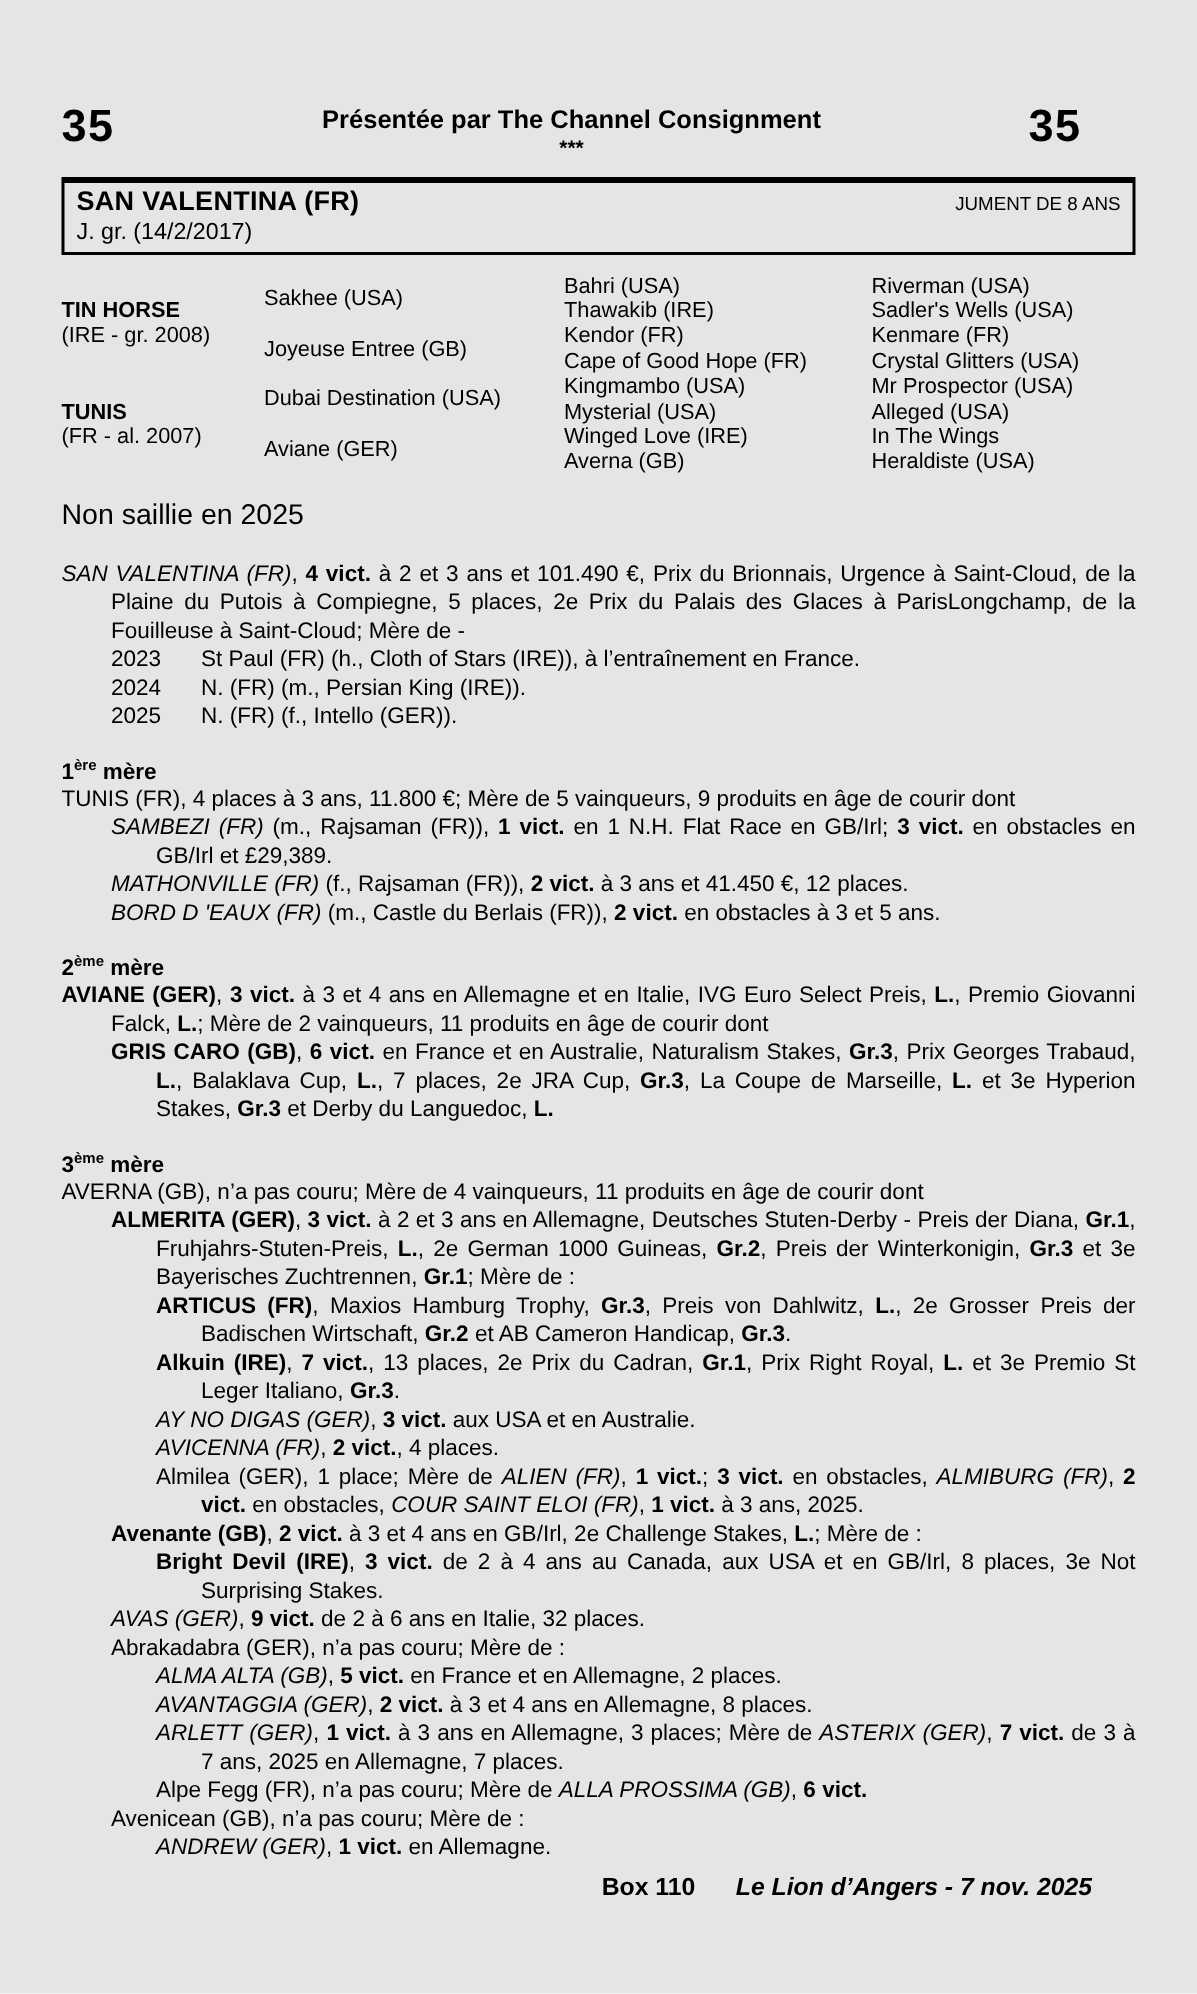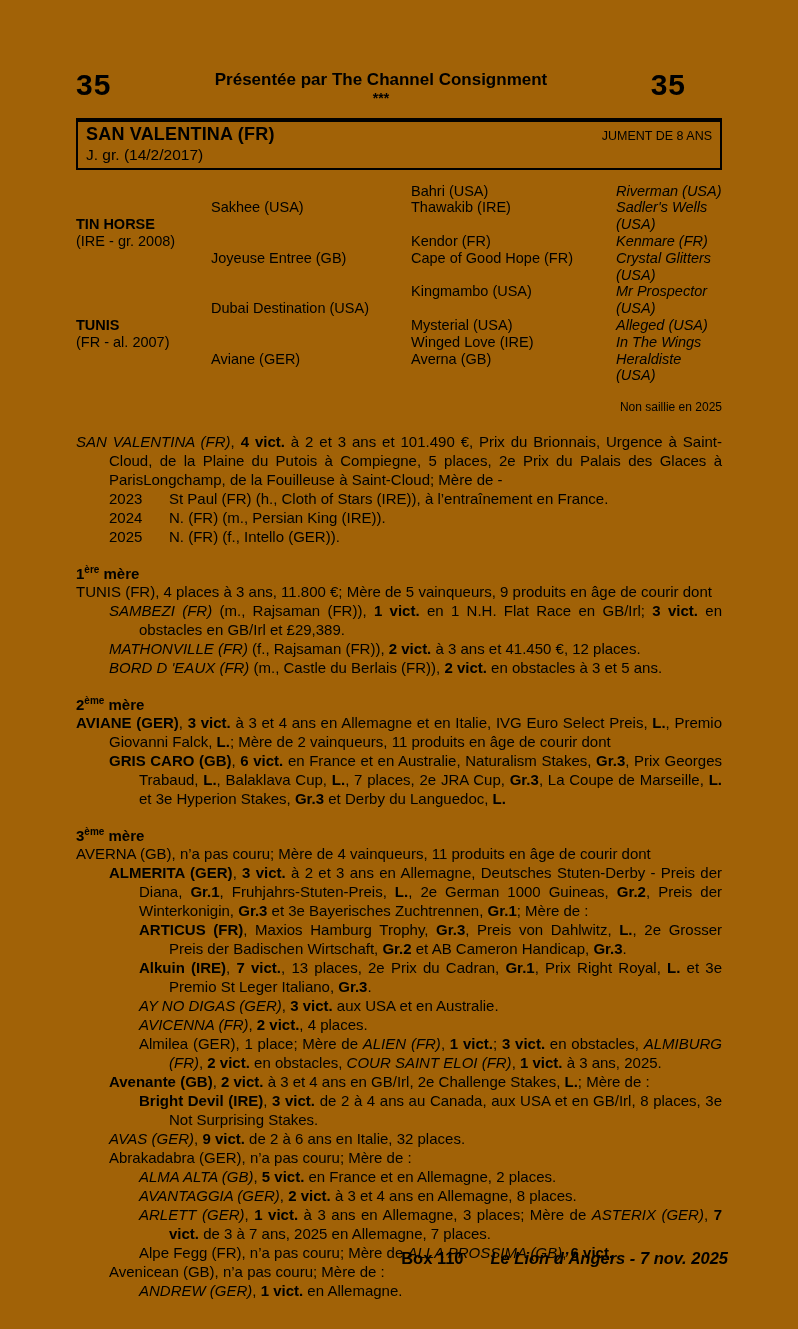--- a/index.html
+++ b/index.html
@@ -1,21 +1,21 @@
 <!DOCTYPE html>
 <html><head>
 <meta charset="utf-8">
 <style>
   * { margin:0; padding:0; box-sizing:border-box; }
   html,body { background:#ffffff; }
   body { font-family:"Liberation Sans", sans-serif; color:#000; }
   .page {
     position:relative; width:798px; height:1329px;
-    background:#a16207; overflow:hidden;
-    padding:0 76px;
+    background:#e5e5e5; overflow:hidden;
+    padding:0 41px;
   }
   
   .header { display:flex; align-items:flex-start; margin-top:70px; }
   .lot-num { font-size:30px; font-weight:bold; line-height:1; letter-spacing:1px; }
   .lot-num.right { margin-right:36px; }
   .header-center { flex:1; text-align:center; }
   .presenter { font-size:17px; font-weight:bold; line-height:1.15; }
   .stars { font-size:14px; font-weight:bold; line-height:1; margin-top:1px; }
   
   .lot-box {
@@ -31,29 +31,29 @@
   .pedigree {
     margin-top:13px;
     display:grid;
     grid-template-columns:135px 200px 205px 1fr;
     font-size:14.5px; line-height:16.8px;
   }
   .ped-c1 { grid-column:1; align-self:center; }
   .ped-c1 .ped-name { font-weight:bold; }
   .ped-c2 { grid-column:2; align-self:center; }
   .ped-c3 { grid-column:3; }
-  .ped-c4 { grid-column:4;font-style:italic; }
+  .ped-c4 { grid-column:4; }
   .rowspan-1-4 { grid-row:1 / span 4; }
   .rowspan-5-8 { grid-row:5 / span 8; grid-row:5 / span 4; }
   .rs12 { grid-row:1 / span 2; } .rs34 { grid-row:3 / span 2; }
   .rs56 { grid-row:5 / span 2; } .rs78 { grid-row:7 / span 2; }
   .r1{grid-row:1}.r2{grid-row:2}.r3{grid-row:3}.r4{grid-row:4}
   .r5{grid-row:5}.r6{grid-row:6}.r7{grid-row:7}.r8{grid-row:8}
   
-  .note { text-align:right; font-size:12px; margin-top:16px; }
+  .note { text-align:left; font-size:19px; margin-top:16px; }
   .bodytext { font-size:15px; line-height:19px; }
   .race-record { margin-top:18px; }
   p.para { text-align:justify; }
   p.lvl0 { padding-left:33px; text-indent:-33px; }
   p.lvl1 { padding-left:63px; text-indent:-30px; }
   p.lvl2 { padding-left:93px; text-indent:-30px; }
   .produce-row { display:flex; padding-left:33px; }
   .produce-year { width:60px; flex:0 0 60px; }
   .sec-heading { font-size:15px; font-weight:bold; margin-top:19px; }
   .sec-heading sup { font-size:10px; vertical-align:super; line-height:0; }

